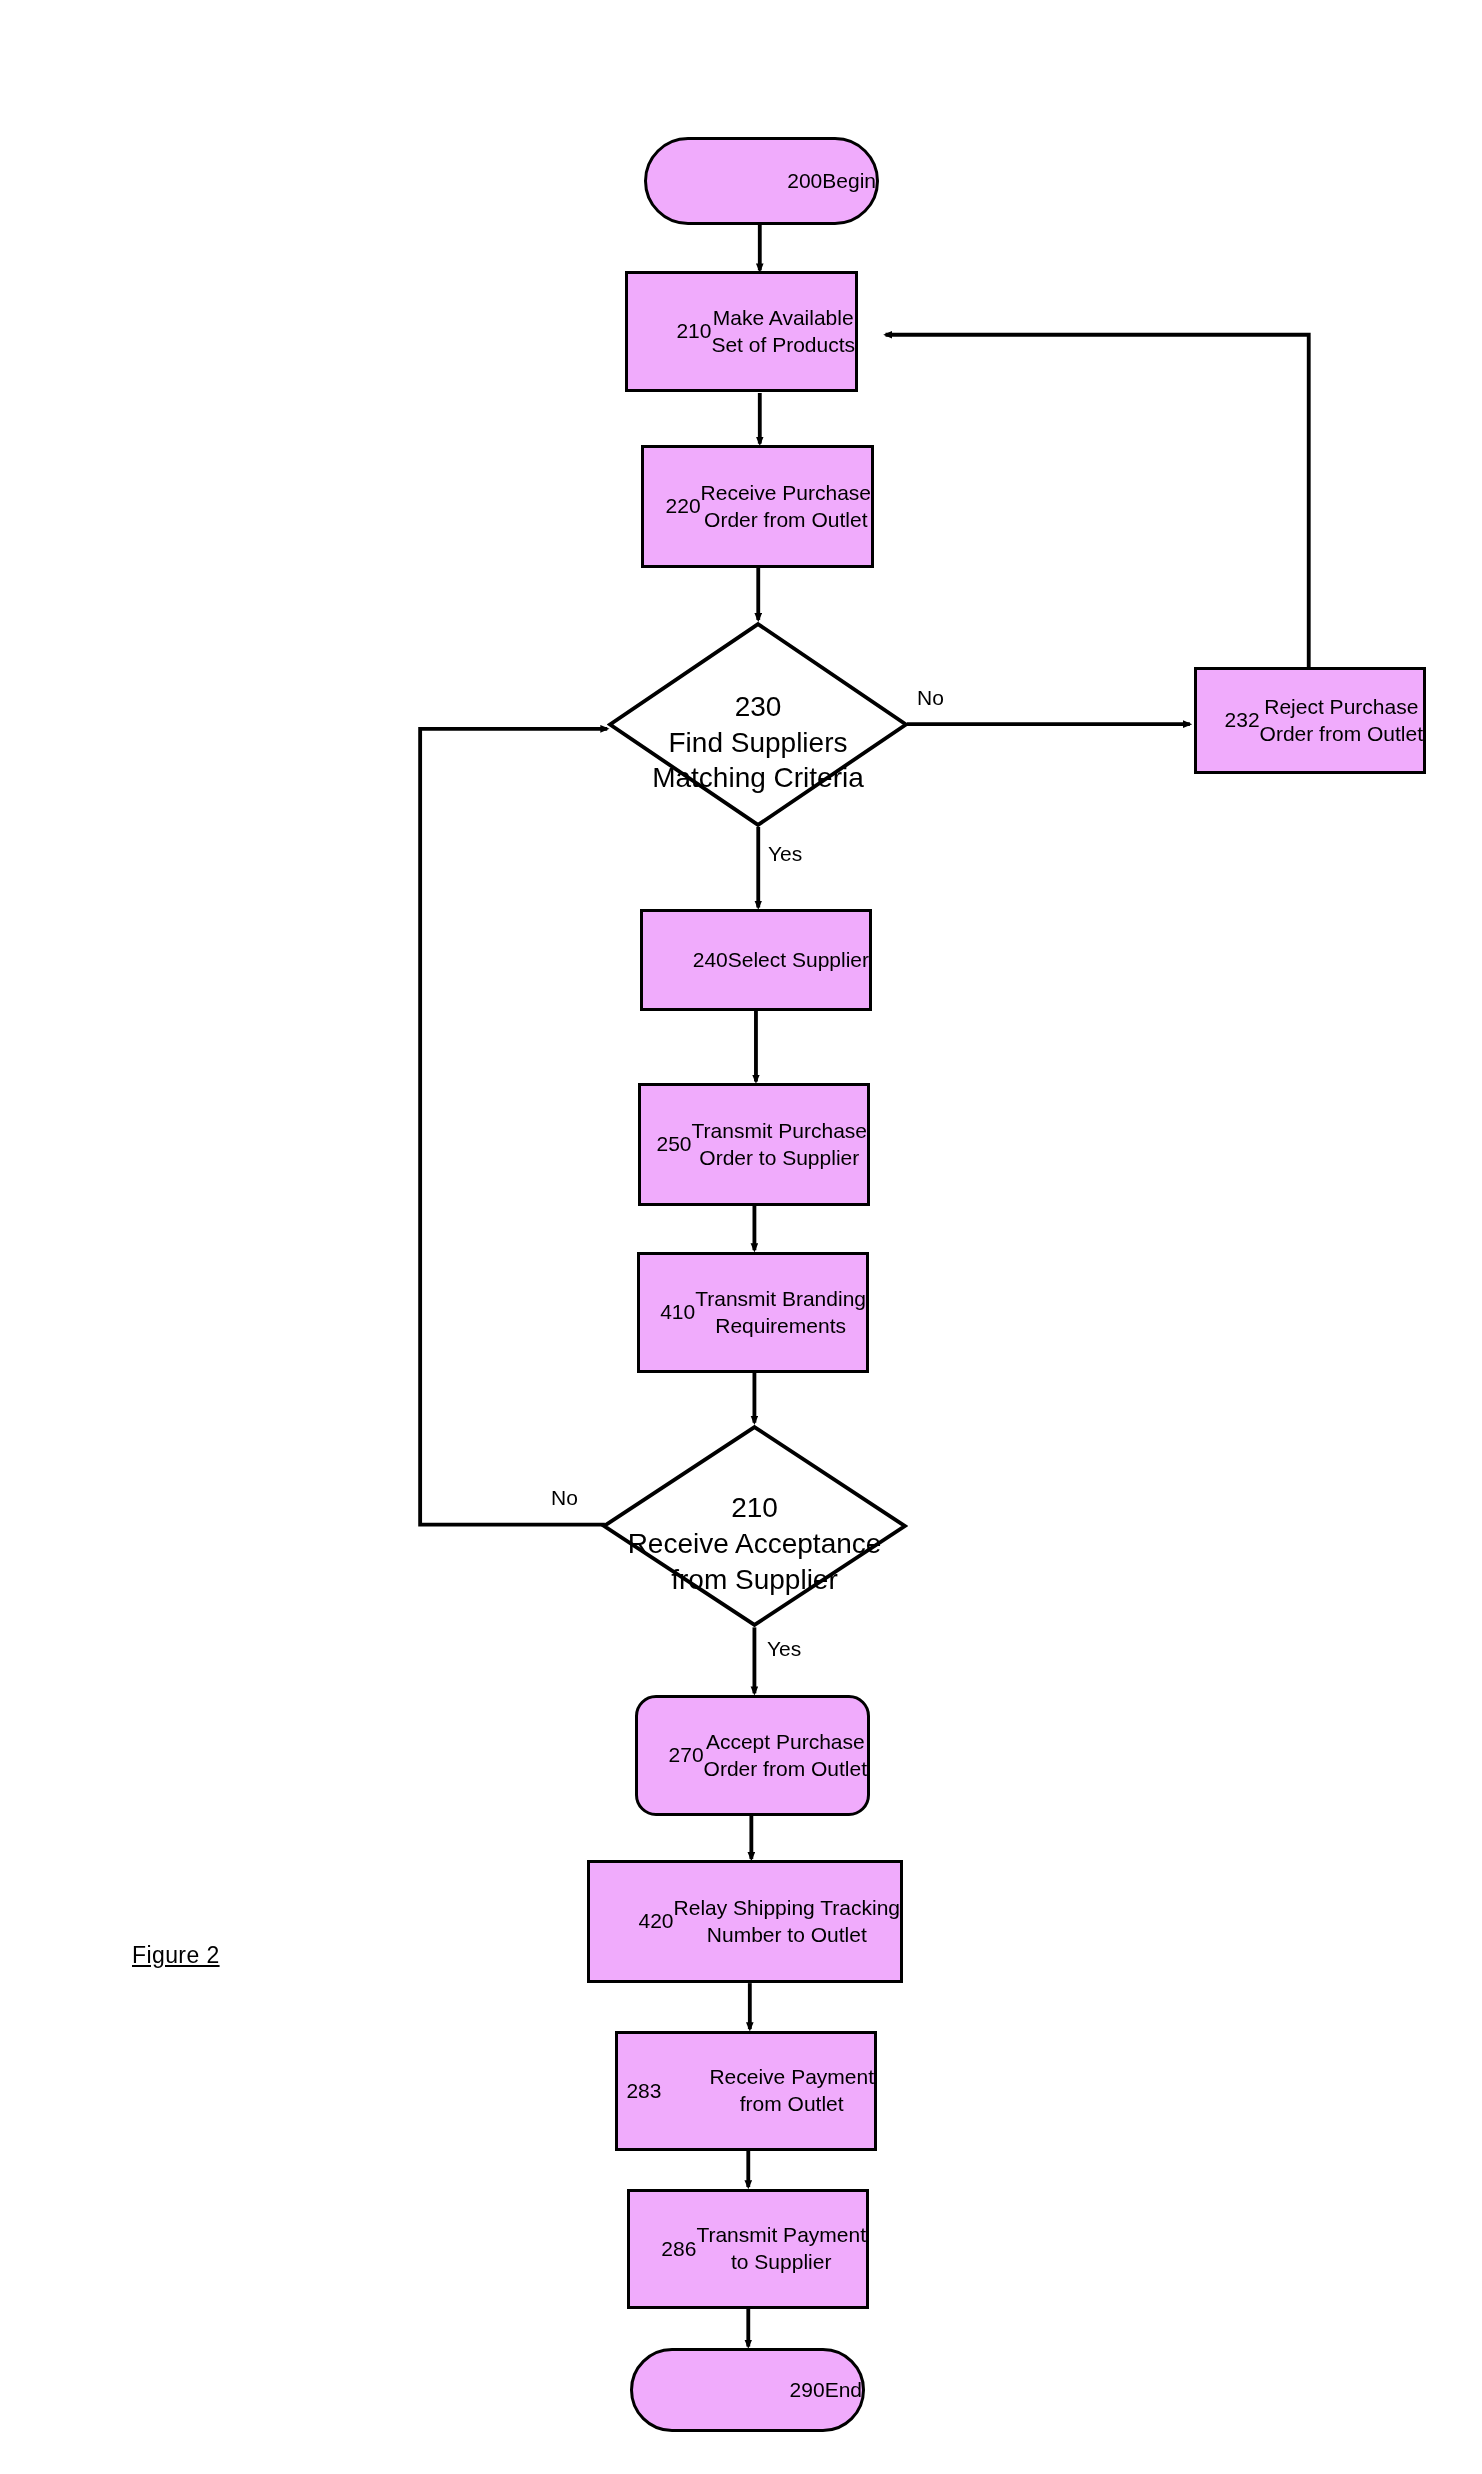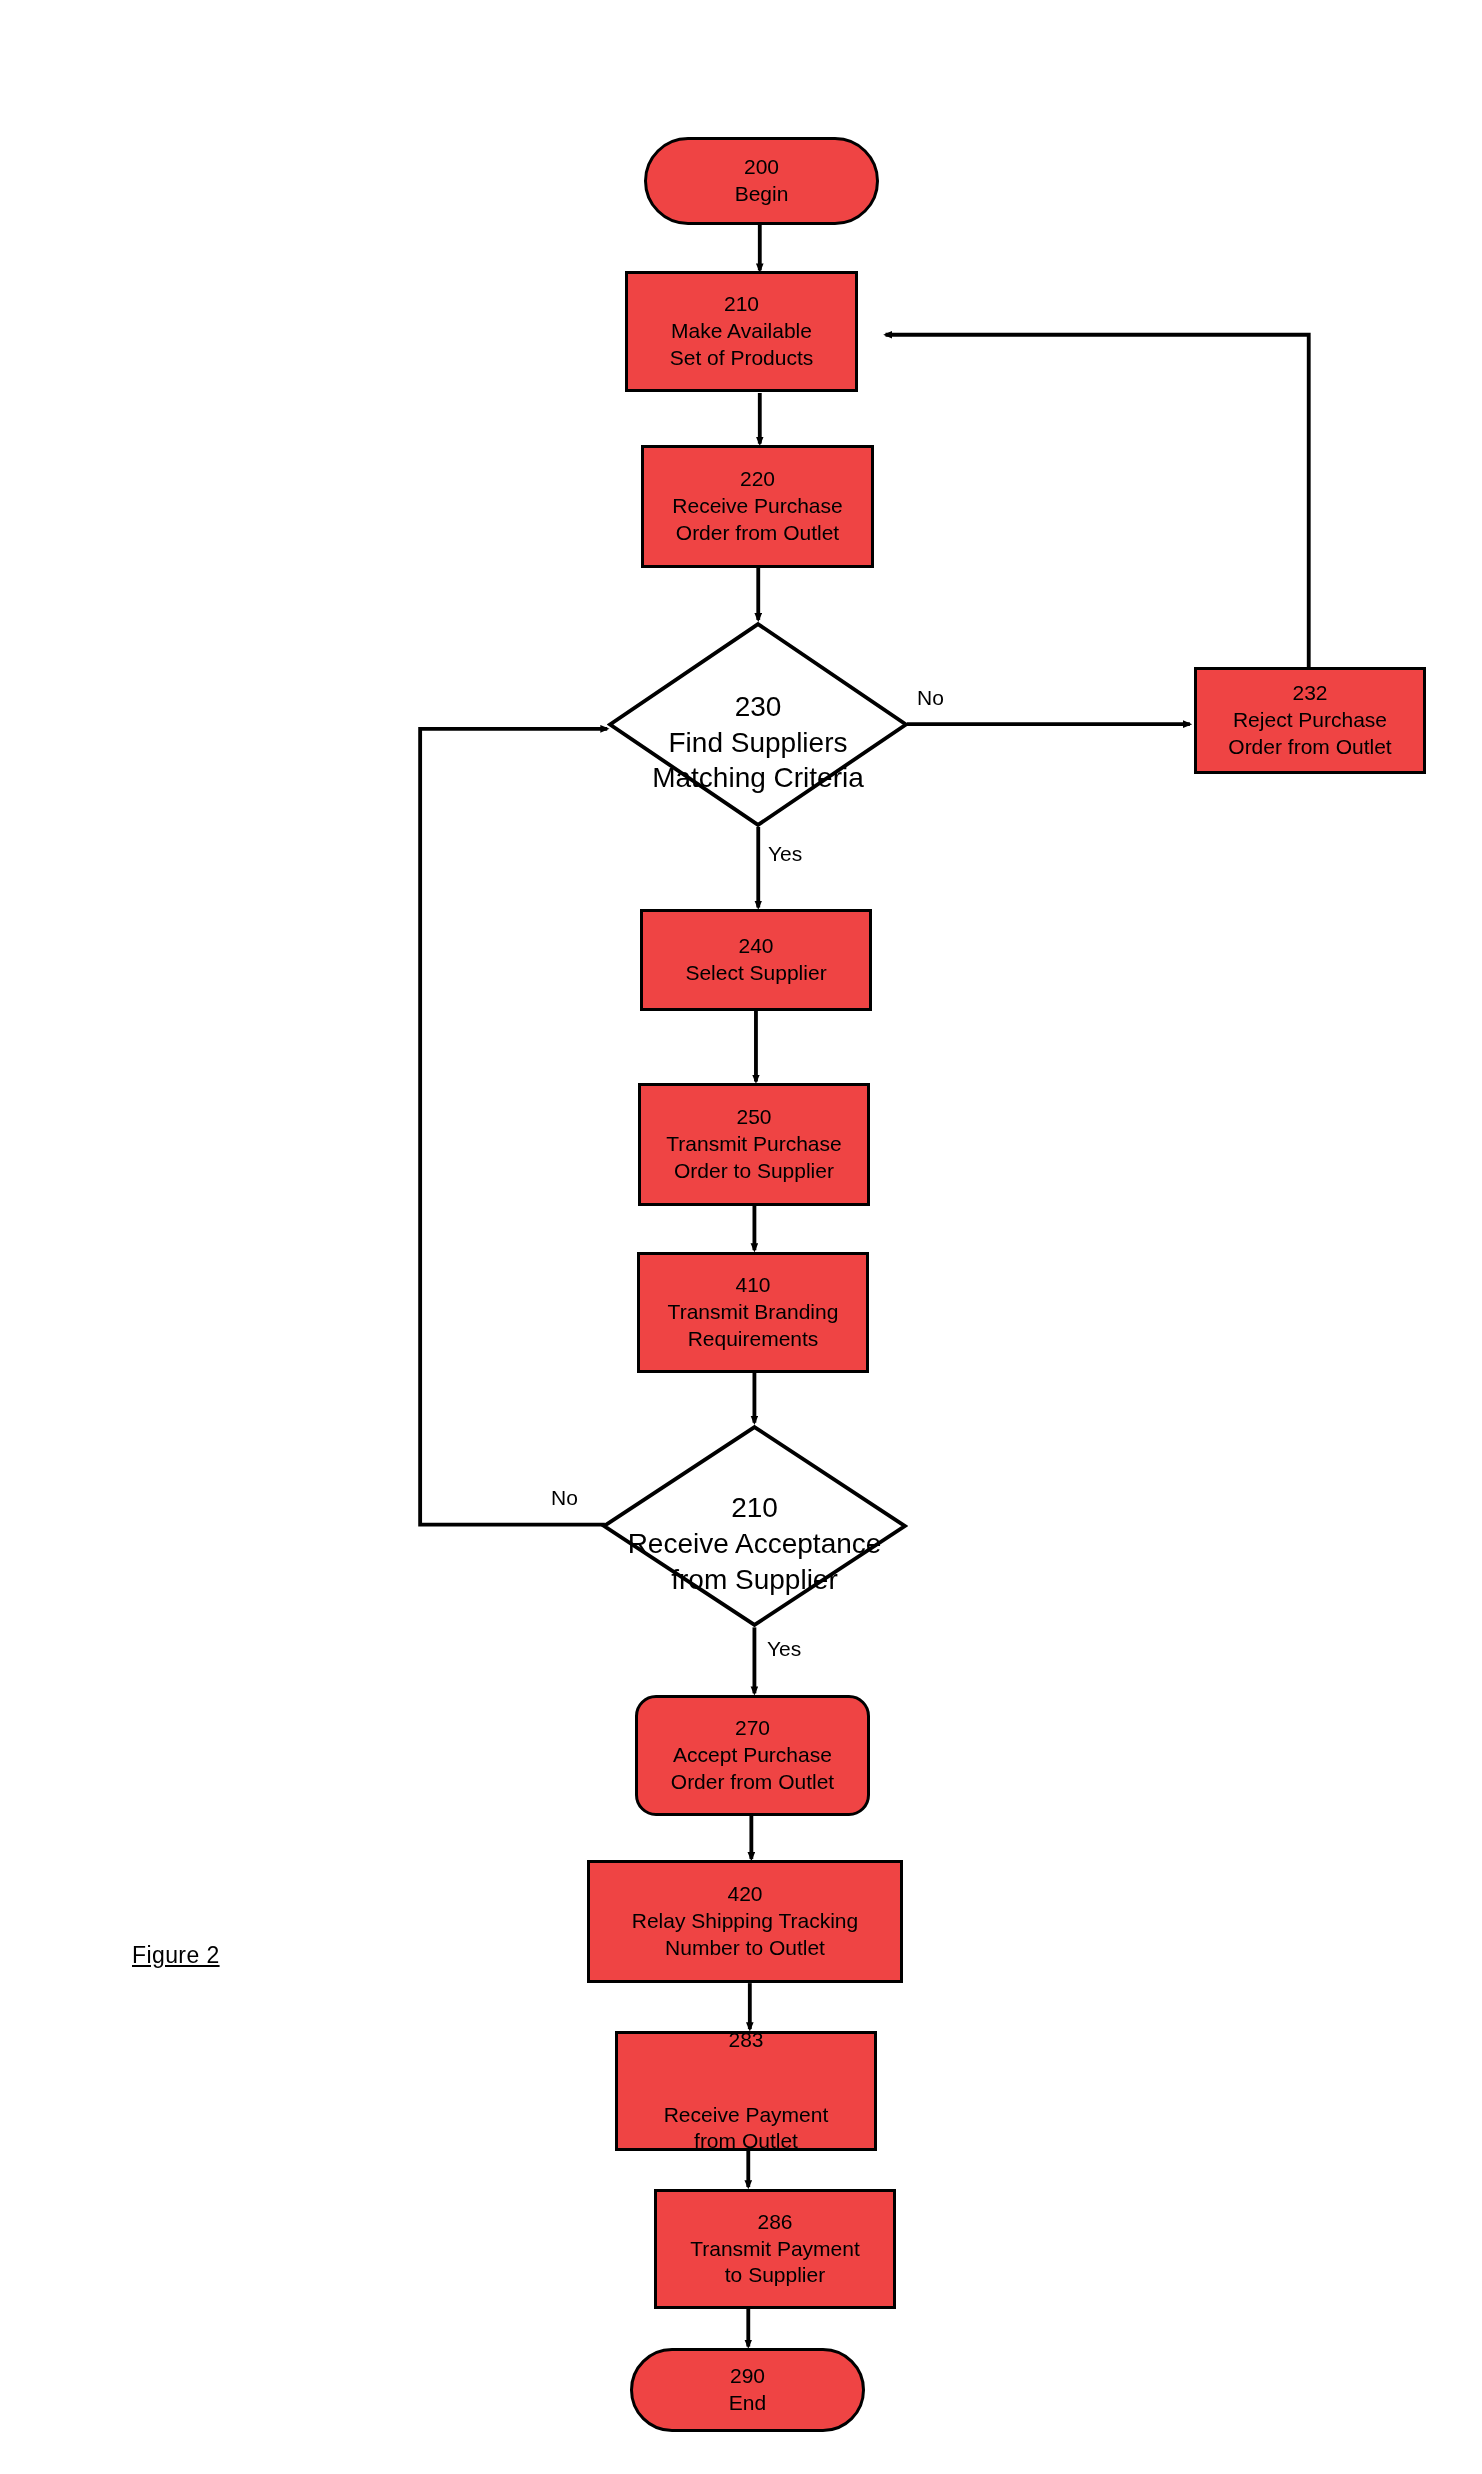--- a/index.html
+++ b/index.html
@@ -21,26 +21,26 @@
     left: 0;
     top: 0;
     width: 1482px;
     height: 2475px;
   }
 
   .node {
     position: absolute;
     box-sizing: border-box;
     display: flex;
-    flex-direction: column;
+    flex-direction: row;
     align-items: center;
-    justify-content: center;
+    justify-content: flex-end;
     text-align: center;
     line-height: 1.28;
-    background: #ef4444;
+    background: #f0abfc;
   }
 
   .node .num {
     display: block;
   }
   .node .lbl {
     display: block;
     white-space: pre-line;
   }
 
@@ -218,21 +218,21 @@
     <span class="lbl">Relay Shipping Tracking
 Number to Outlet</span>
   </div>
 
   <div class="node box" style="left:615px; top:2031px; width:262px; height:120px;gap:48px;">
     <span class="num">283</span>
     <span class="lbl">Receive Payment
 from Outlet</span>
   </div>
 
-  <div class="node box" style="left:654px; top:2189px; width:242px; height:120px;">
+  <div class="node box" style="left:627px; top:2189px; width:242px; height:120px;">
     <span class="num">286</span>
     <span class="lbl">Transmit Payment
 to Supplier</span>
   </div>
 
   <div class="node terminator" style="left:630px; top:2348px; width:235px; height:84px;">
     <span class="num">290</span>
     <span class="lbl">End</span>
   </div>
 

